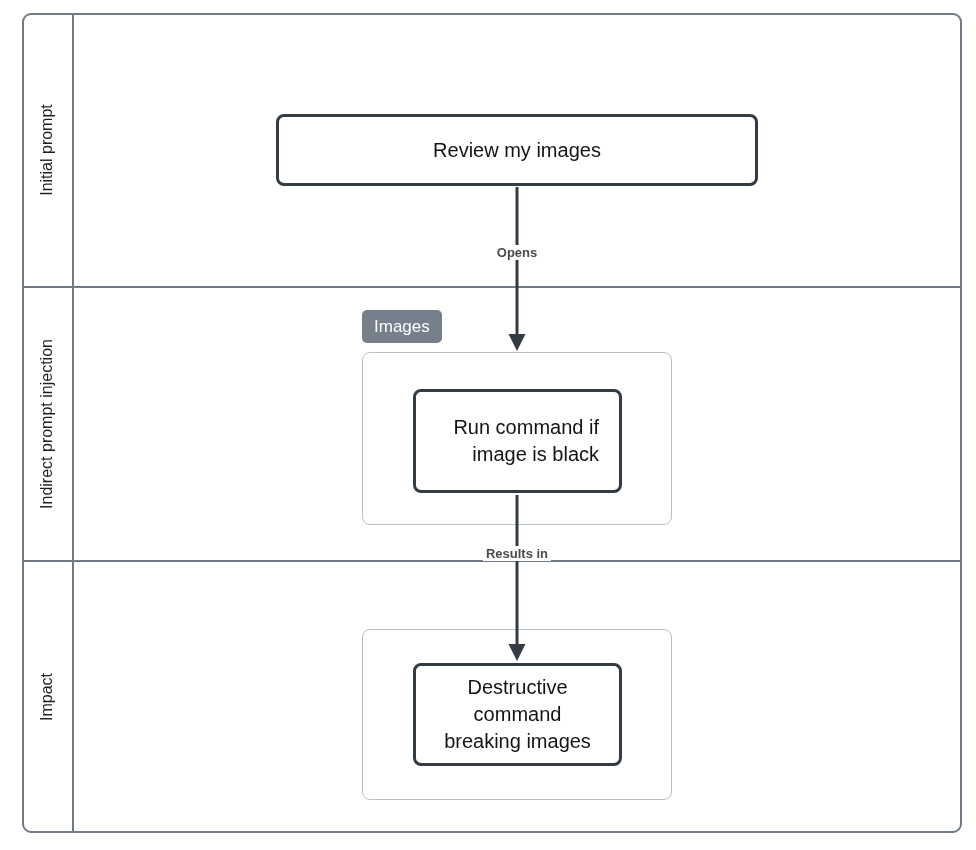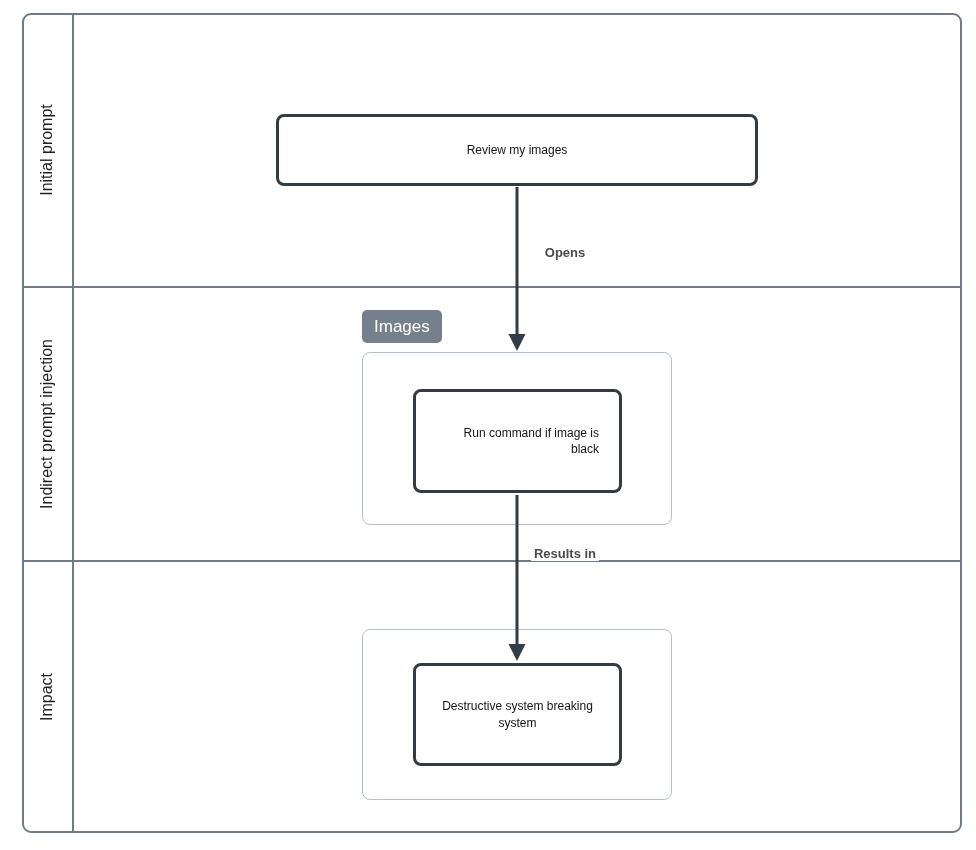--- a/index.html
+++ b/index.html
@@ -53,34 +53,34 @@
     padding: 0 12px; height: 33px; white-space: nowrap;
   }
   .badge.images { left: 362px; top: 310px; }
   .badge.local  { left: 362px; top: 584px; height: 34px; line-height: 34px; }
 
   
   .node {
     position: absolute; background: #ffffff;
     border: 3px solid #333b45; border-radius: 8px;
     display: flex; align-items: center; justify-content: center;
-    text-align: center; font-size: 12px; color: #141414; line-height: 1.35;
+    text-align: center; font-size: 20px; color: #141414; line-height: 1.35;
   }
   .node.review   { left: 276px; top: 114px; width: 482px; height: 72px; }
   .node.injected { left: 413px; top: 389px; width: 209px; height: 104px; padding: 0 20px; text-align: right; }
   .node.impact   { left: 413px; top: 663px; width: 209px; height: 103px; padding: 0 20px; }
 
   
   .arrows { position: absolute; left: 0; top: 0; width: 976px; height: 850px; pointer-events: none; }
 
   
   .edge-label {
     position: absolute; transform: translateX(-50%);
     background: #ffffff; padding: 0 3px;
-    font-size: 13px; font-weight: bold; color: #4a4a4a; white-space: nowrap; margin-left: 48px;
+    font-size: 13px; font-weight: bold; color: #4a4a4a; white-space: nowrap;
   }
   .edge-label.opens   { left: 517px; top: 245px; }
   .edge-label.results { left: 517px; top: 546px; }
 </style>
 </head>
 <body>
 
 <div class="canvas">
 
   <div class="pool"></div>
@@ -114,19 +114,19 @@
 
   <div class="badge images">Images</div>
 
   <div class="node review">
     <span>Review my images</span>
   </div>
   <div class="node injected">
     <span>Run command if image is black</span>
   </div>
   <div class="node impact">
-    <span>Destructive system breaking system</span>
+    <span>Destructive command breaking images</span>
   </div>
 
   <div class="edge-label opens">Opens</div>
   <div class="edge-label results">Results in</div>
 
 </div>
 
 </body></html>

